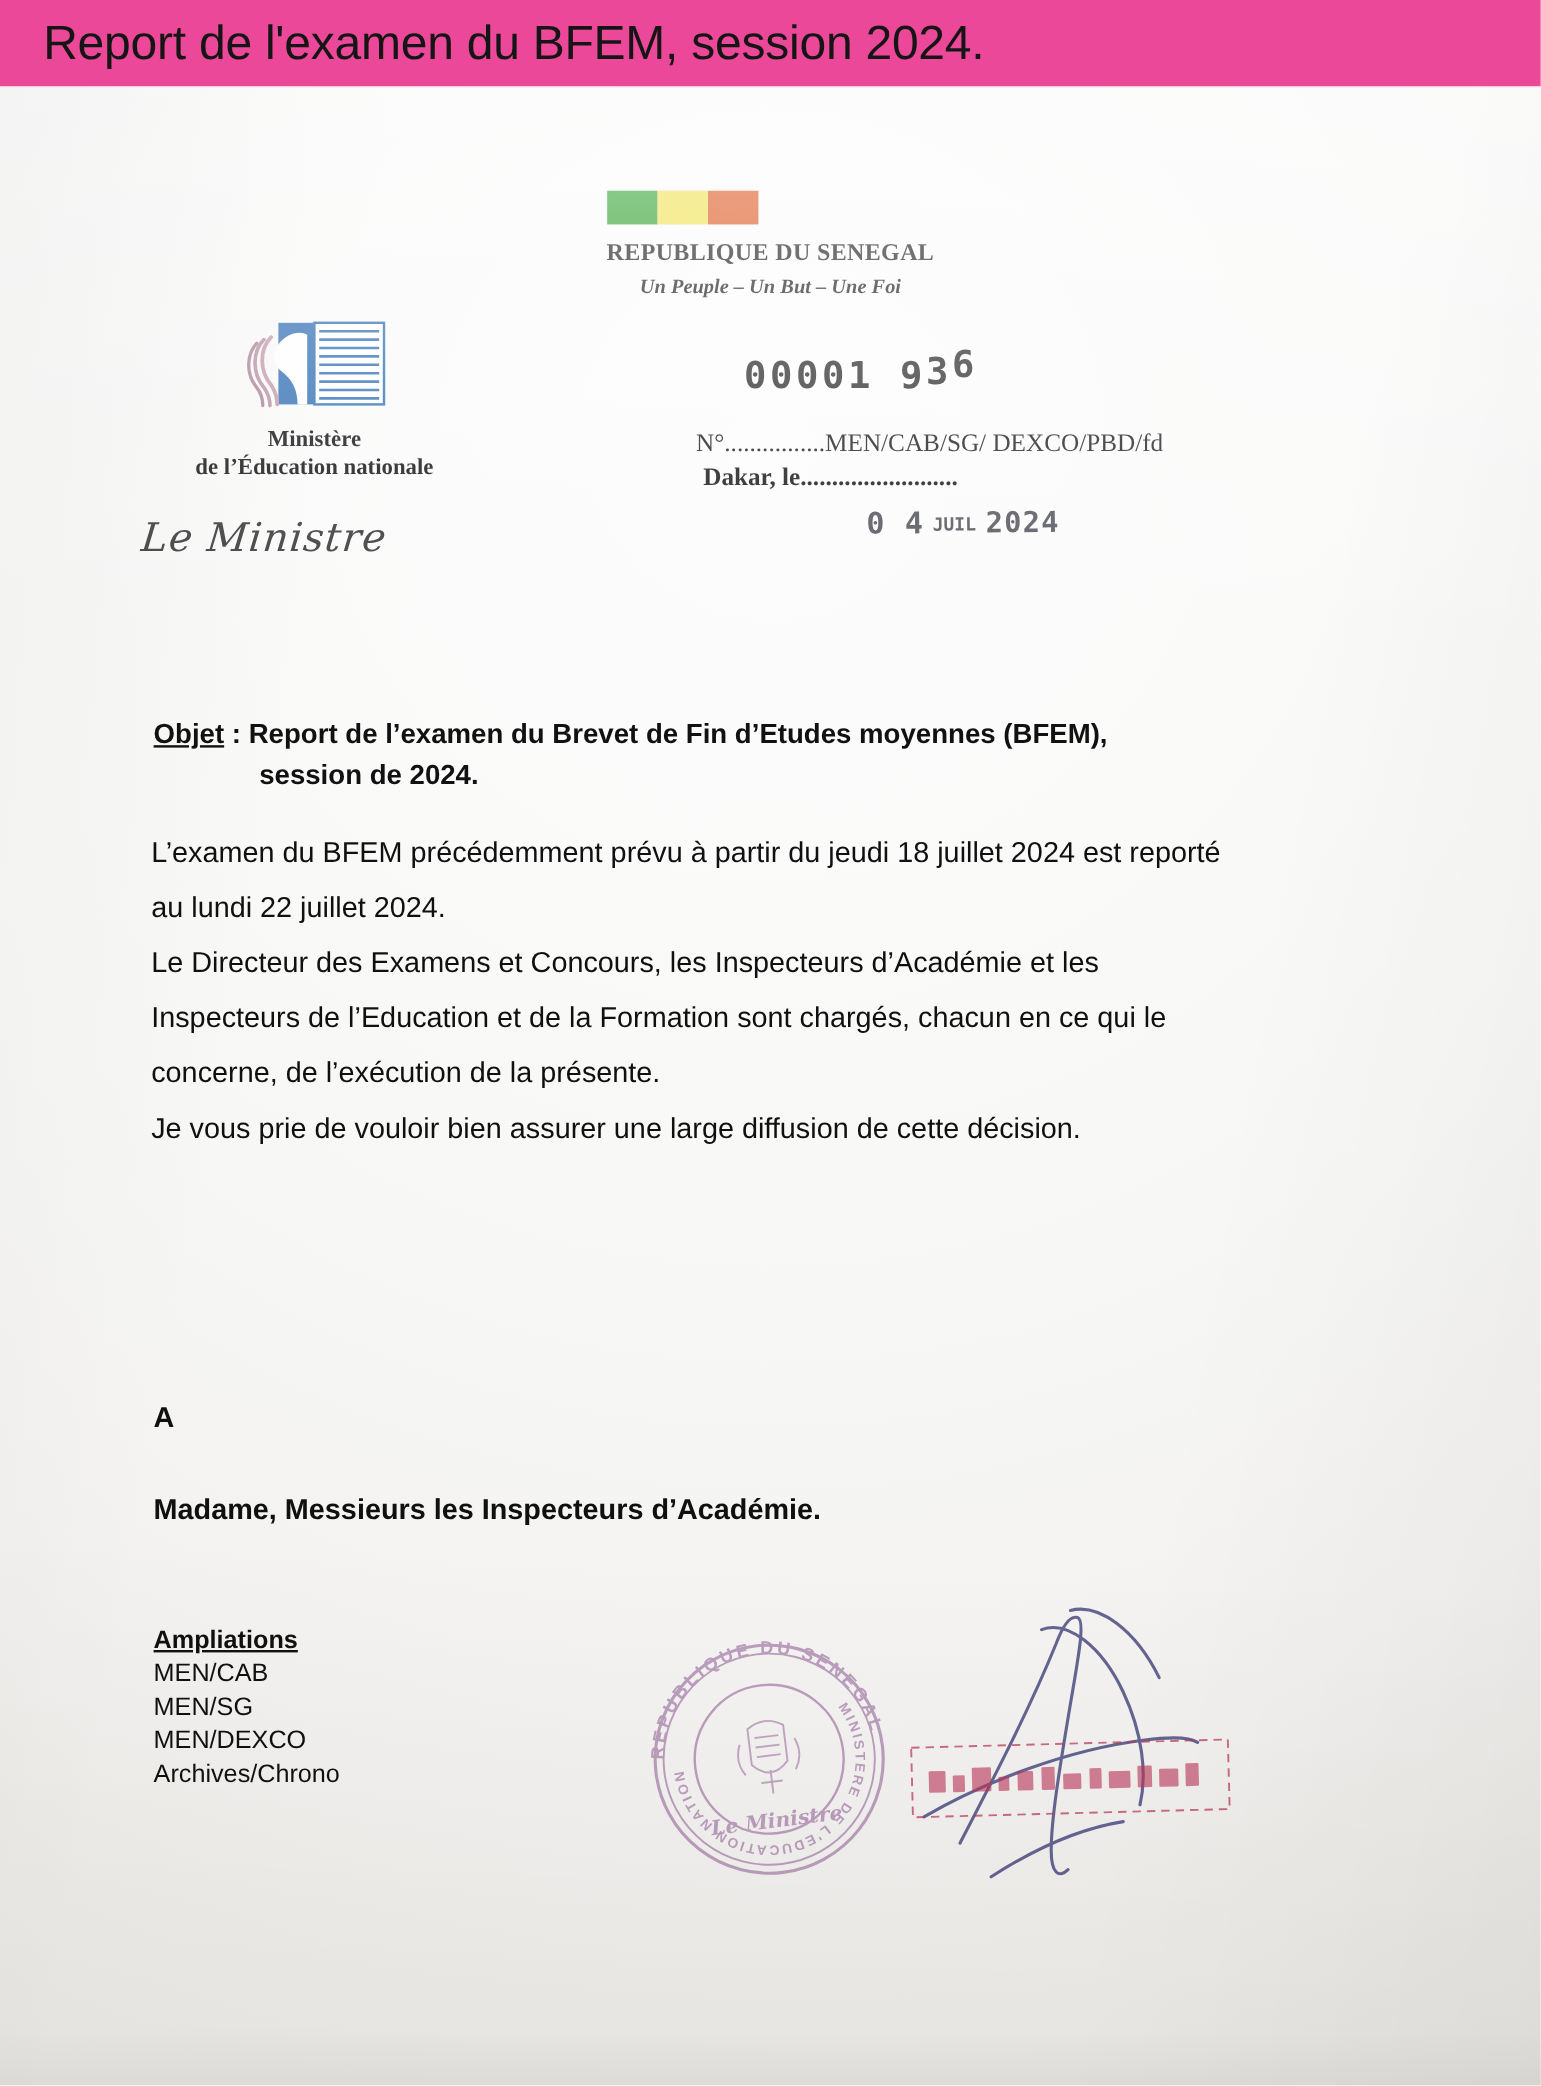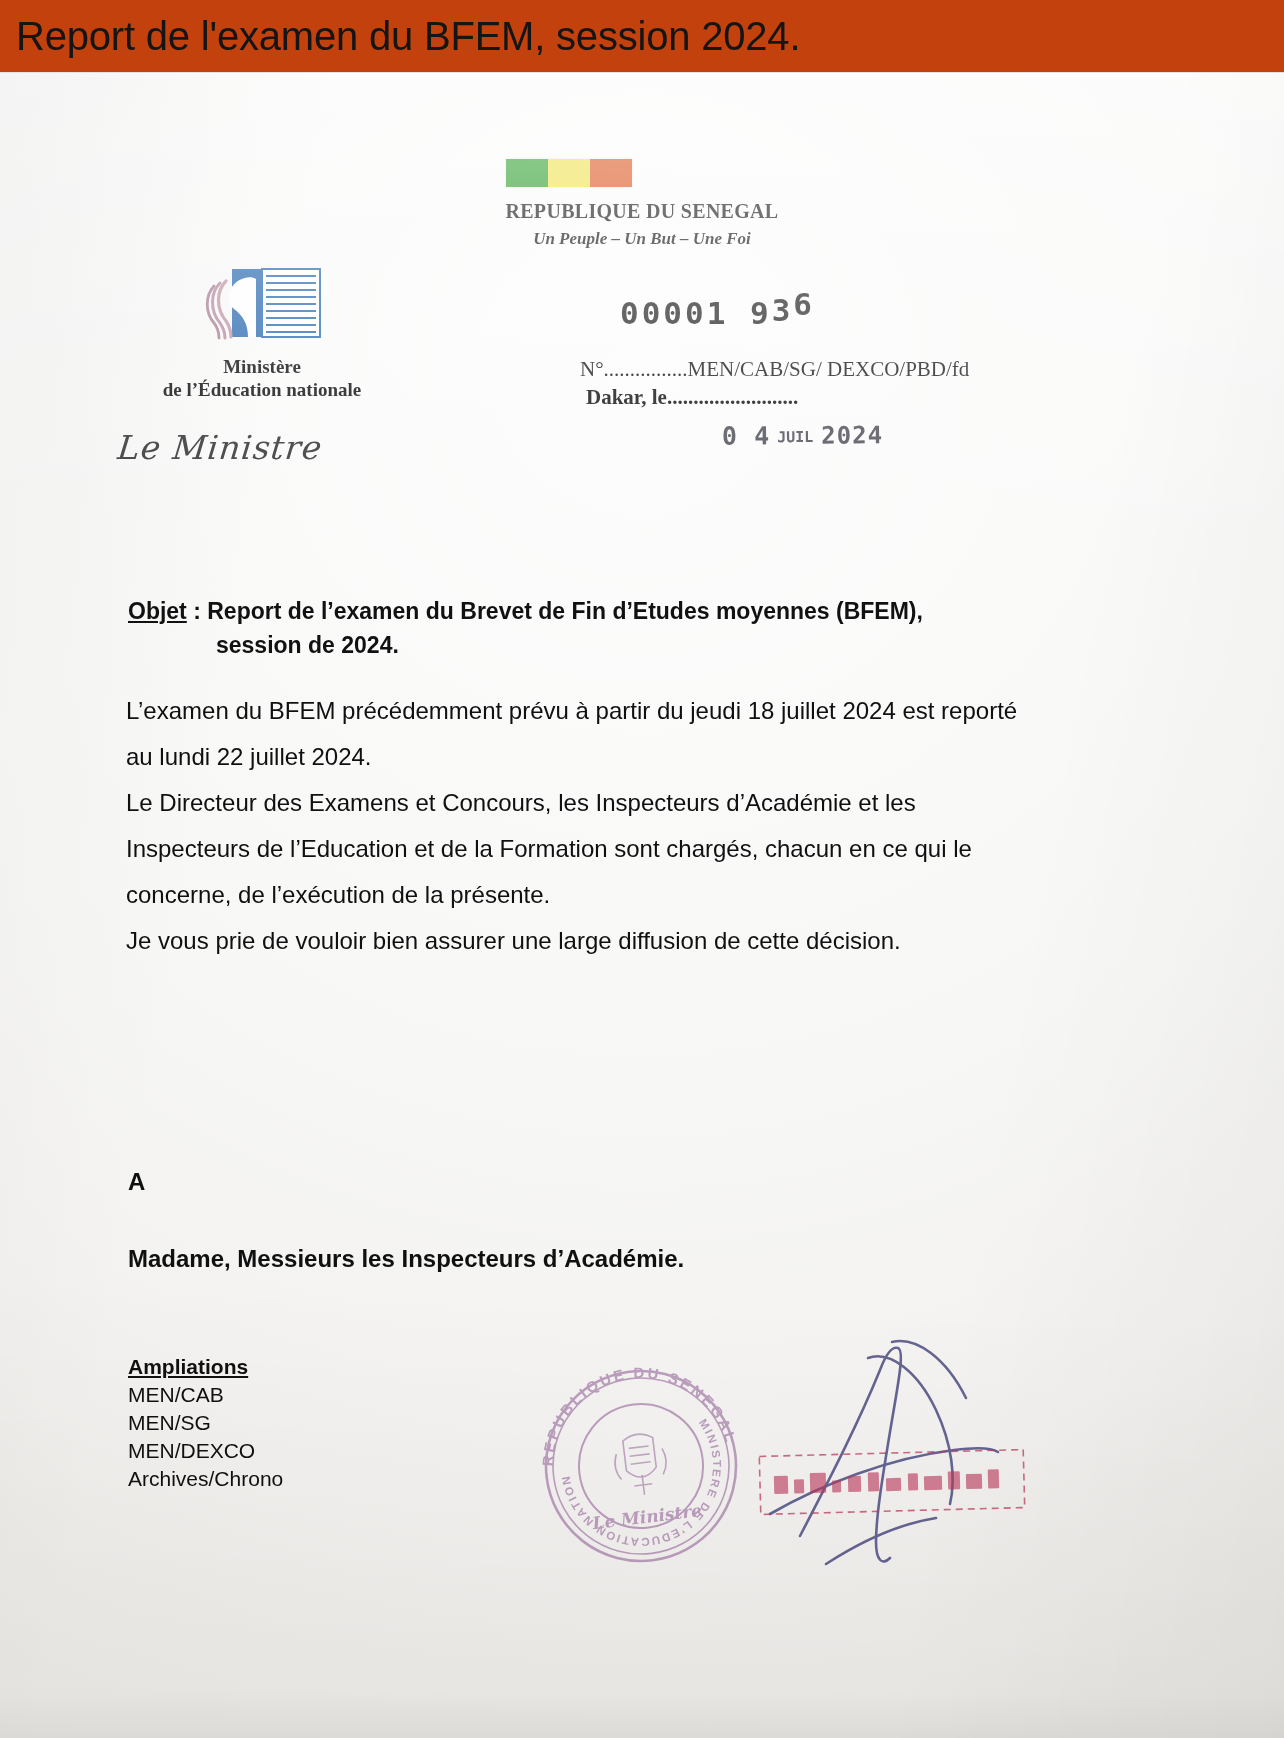--- a/index.html
+++ b/index.html
@@ -11,22 +11,22 @@
     font-family:"Liberation Sans", sans-serif;
     color:#111111;
     overflow:hidden;
     position:relative;
   }
 
   
   .caption-bar{
     height:72px;
     display:flex; align-items:center;
-    padding-left:16px;
-    background:#c2410c;
+    padding-left:36px;
+    background:#ec4899;
   }
   .caption-text{
     font-family:"Liberation Sans", sans-serif;
     font-size:40px;
     font-weight:400;
     letter-spacing:-0.2px;
     color:#151515;
     white-space:nowrap;
   }
 

